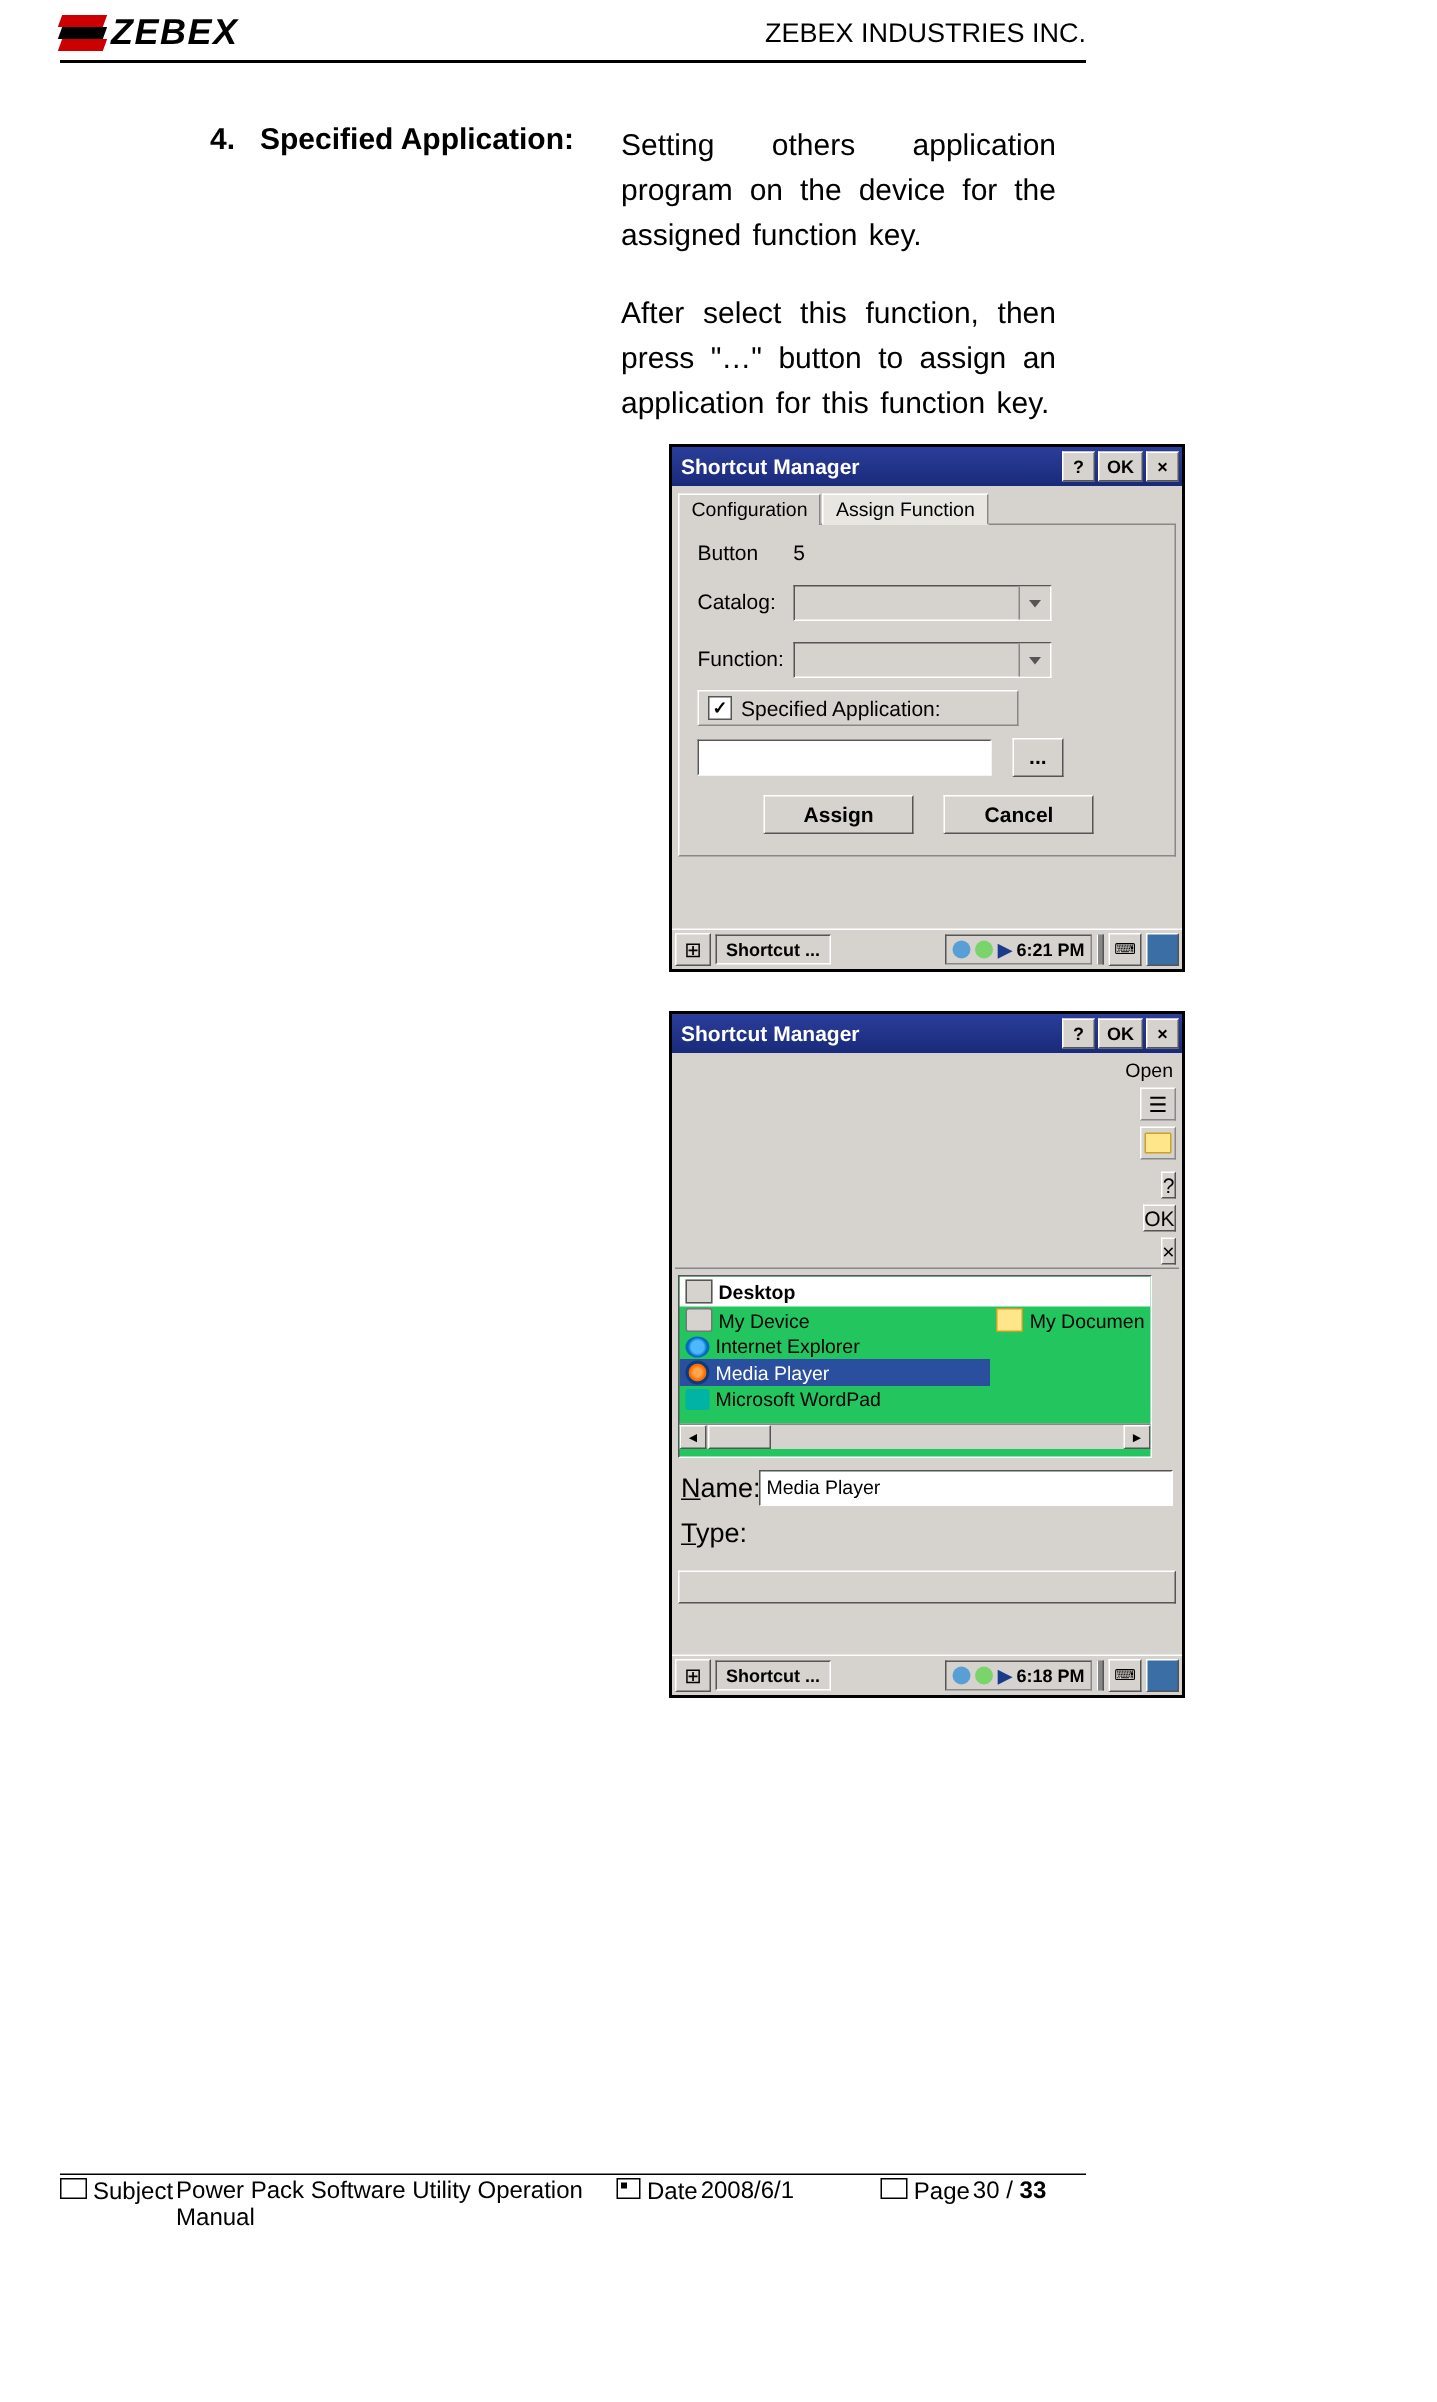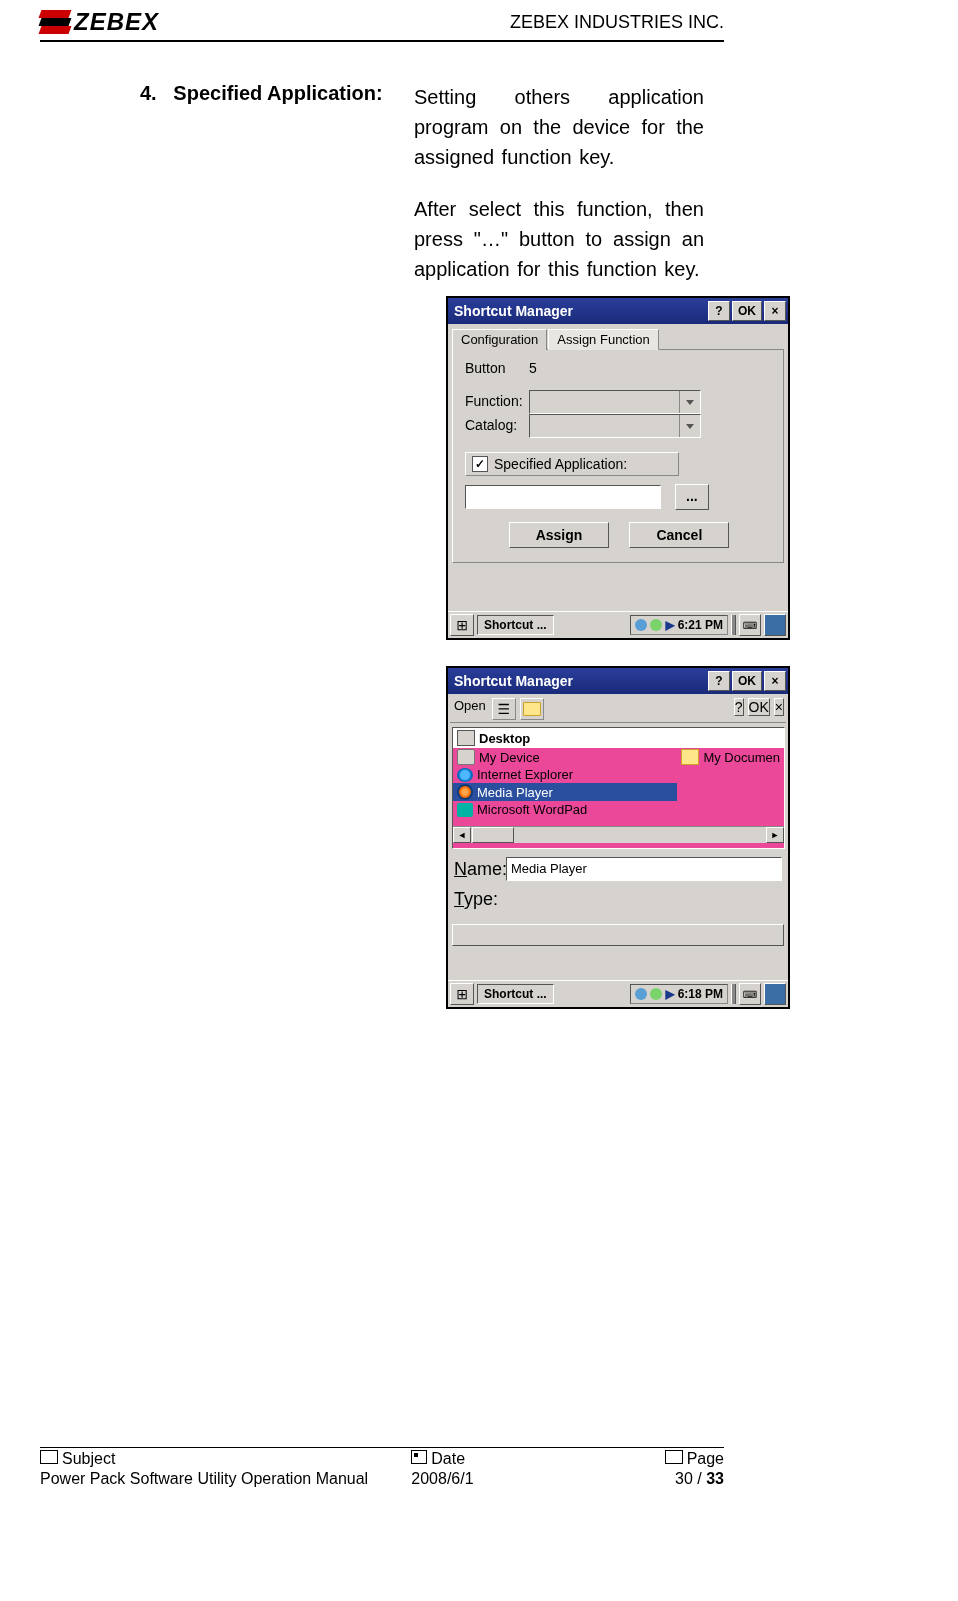--- a/index.html
+++ b/index.html
@@ -256,25 +256,25 @@
     padding:2px 4px;
     font-size:12px; font-weight:bold;
     display:flex;align-items:center;gap:3px;
   }
   .tray .tricon{width:12px;height:12px;background:#5a9ed6;border-radius:50%;}
   .tbsep{height:20px;width:3px;background:#888;border-left:1px solid #fff;border-right:1px solid #555;}
   .kb{width:20px;height:20px;border:1px solid #fff;border-right-color:#555;border-bottom-color:#555;display:flex;align-items:center;justify-content:center;font-size:10px;}
   .desk{width:20px;height:20px;border:1px solid #fff;border-right-color:#555;border-bottom-color:#555;background:#3a6ea5;}
 
   
-  .file-toolbar{display:flex;align-items:flex-start;gap:4px;padding:2px;border-bottom:1px solid #888;}
+  .file-toolbar{display:flex;align-items:flex-end;gap:4px;padding:2px;border-bottom:1px solid #888;flex-direction:column;}
   .ft-lbl{font-size:13px;padding:0 2px;}
   .ft-btn{width:22px;height:20px;border:1px solid #fff;border-right-color:#888;border-bottom-color:#888;background:#d6d3ce;display:flex;align-items:center;justify-content:center;}
   .folder{width:16px;height:12px;background:#ffe68a;border:1px solid #c9a227;border-radius:1px;}
-  .filelist{background:#ec4899;border:1px solid #555;border-right-color:#fff;border-bottom-color:#fff;height:120px;margin:4px 1px 0 2px;overflow:hidden;}
+  .filelist{background:#22c55e;border:1px solid #555;border-right-color:#fff;border-bottom-color:#fff;height:120px;margin:4px 18px 0 2px;overflow:hidden;}
   .filelist .hdr{display:flex;align-items:center;gap:4px;padding:2px 4px;font-weight:bold;font-size:13px;background:#fff;}
   .filelist .item{display:flex;align-items:center;gap:4px;padding:1px 4px;font-size:13px;}
   .filelist .item.sel{background:#2a4f9e;color:#fff;}
   .fi{width:16px;height:14px;display:inline-block;}
   .fi.dev{background:#d6d3ce;border:1px solid #777;border-radius:2px;}
   .fi.doc{background:#ffe68a;border:1px solid #c9a227;}
   .fi.ie{background:radial-gradient(circle,#4db8ff 40%,#006bbd 60%);border-radius:50%;}
   .fi.wmp{background:radial-gradient(circle,#ffa64d 30%,#ff6a00 60%);border-radius:50%;border:2px solid #0a3b7a;width:12px;height:12px;}
   .fi.wp{background:#00b3a4;border-radius:2px;}
   .fi.desk{background:#d6d3ce;border:1px solid #555;}
@@ -288,21 +288,21 @@
   .txtbox2{flex:1;height:22px;border:1px solid #555;border-right-color:#fff;border-bottom-color:#fff;background:#fff;padding-left:4px;line-height:22px;font-size:13px;}
   .combo2{flex:1;height:22px;border:1px solid #555;border-right-color:#fff;border-bottom-color:#fff;background:#fff;position:relative;padding-left:4px;line-height:22px;font-size:13px;}
   .combo2 .arrow{position:absolute;right:0;top:0;bottom:0;width:20px;background:#d6d3ce;border-left:1px solid #888;display:flex;align-items:center;justify-content:center;}
   .combo2 .arrow::after{content:"";border-left:4px solid transparent;border-right:4px solid transparent;border-top:5px solid #000;}
   .raisedbar{height:20px;margin:14px 2px 2px 2px;border:1px solid #fff;border-right-color:#555;border-bottom-color:#555;background:#d6d3ce;}
 
   
   .footer-wrap{position:absolute;bottom:12px;left:40px;right:40px;}
   .footer-line{border-top:1px solid #000;margin-bottom:2px;}
   .footer{display:flex;font-size:16px;}
-  .fc{display:flex;flex-direction:column;gap:2px;}
+  .fc{display:flex;gap:2px;}
   .fc1{flex:1.9;}
   .fc2{flex:0.9;}
   .fc3{flex:0.9;}
   .fc4{flex:0.7;text-align:right;}
   .ficon{display:inline-block;width:16px;height:12px;border:1px solid #000;margin-right:4px;vertical-align:middle;}
   .ficon.folder-i{background:#fff;}
   .ficon.page-i{background:#fff;width:12px;height:14px;}
   .ficon.cal-i{background:#fff;width:14px;height:12px;position:relative;}
   .ficon.cal-i::after{content:"";position:absolute;top:2px;left:2px;width:4px;height:4px;background:#000;}
   .ficon.book-i{background:#fff;width:16px;height:12px;}
@@ -353,26 +353,26 @@
         <div class="client">
           <div class="tabs">
             <div class="tab">Configuration</div>
             <div class="tab active">Assign Function</div>
           </div>
           <div class="groupbox">
             <div style="margin-bottom:14px;">
               <span class="lbl">Button</span>
               <span>5</span>
             </div>
+            <div style="margin-bottom:14px;">
+              <span class="lbl">Catalog:</span>
+              <span class="combo disabled"><span class="arrow"></span></span>
+            </div>
             <div>
               <span class="lbl">Function:</span>
-              <span class="combo disabled"><span class="arrow"></span></span>
-            </div>
-            <div style="margin-bottom:14px;">
-              <span class="lbl">Catalog:</span>
               <span class="combo disabled"><span class="arrow"></span></span>
             </div>
             <div class="chk">
               <span class="box">✓</span>
               <span>Specified Application:</span>
             </div>
             <div>
               <span class="txtfield"></span>
               <span class="dots">...</span>
             </div>

